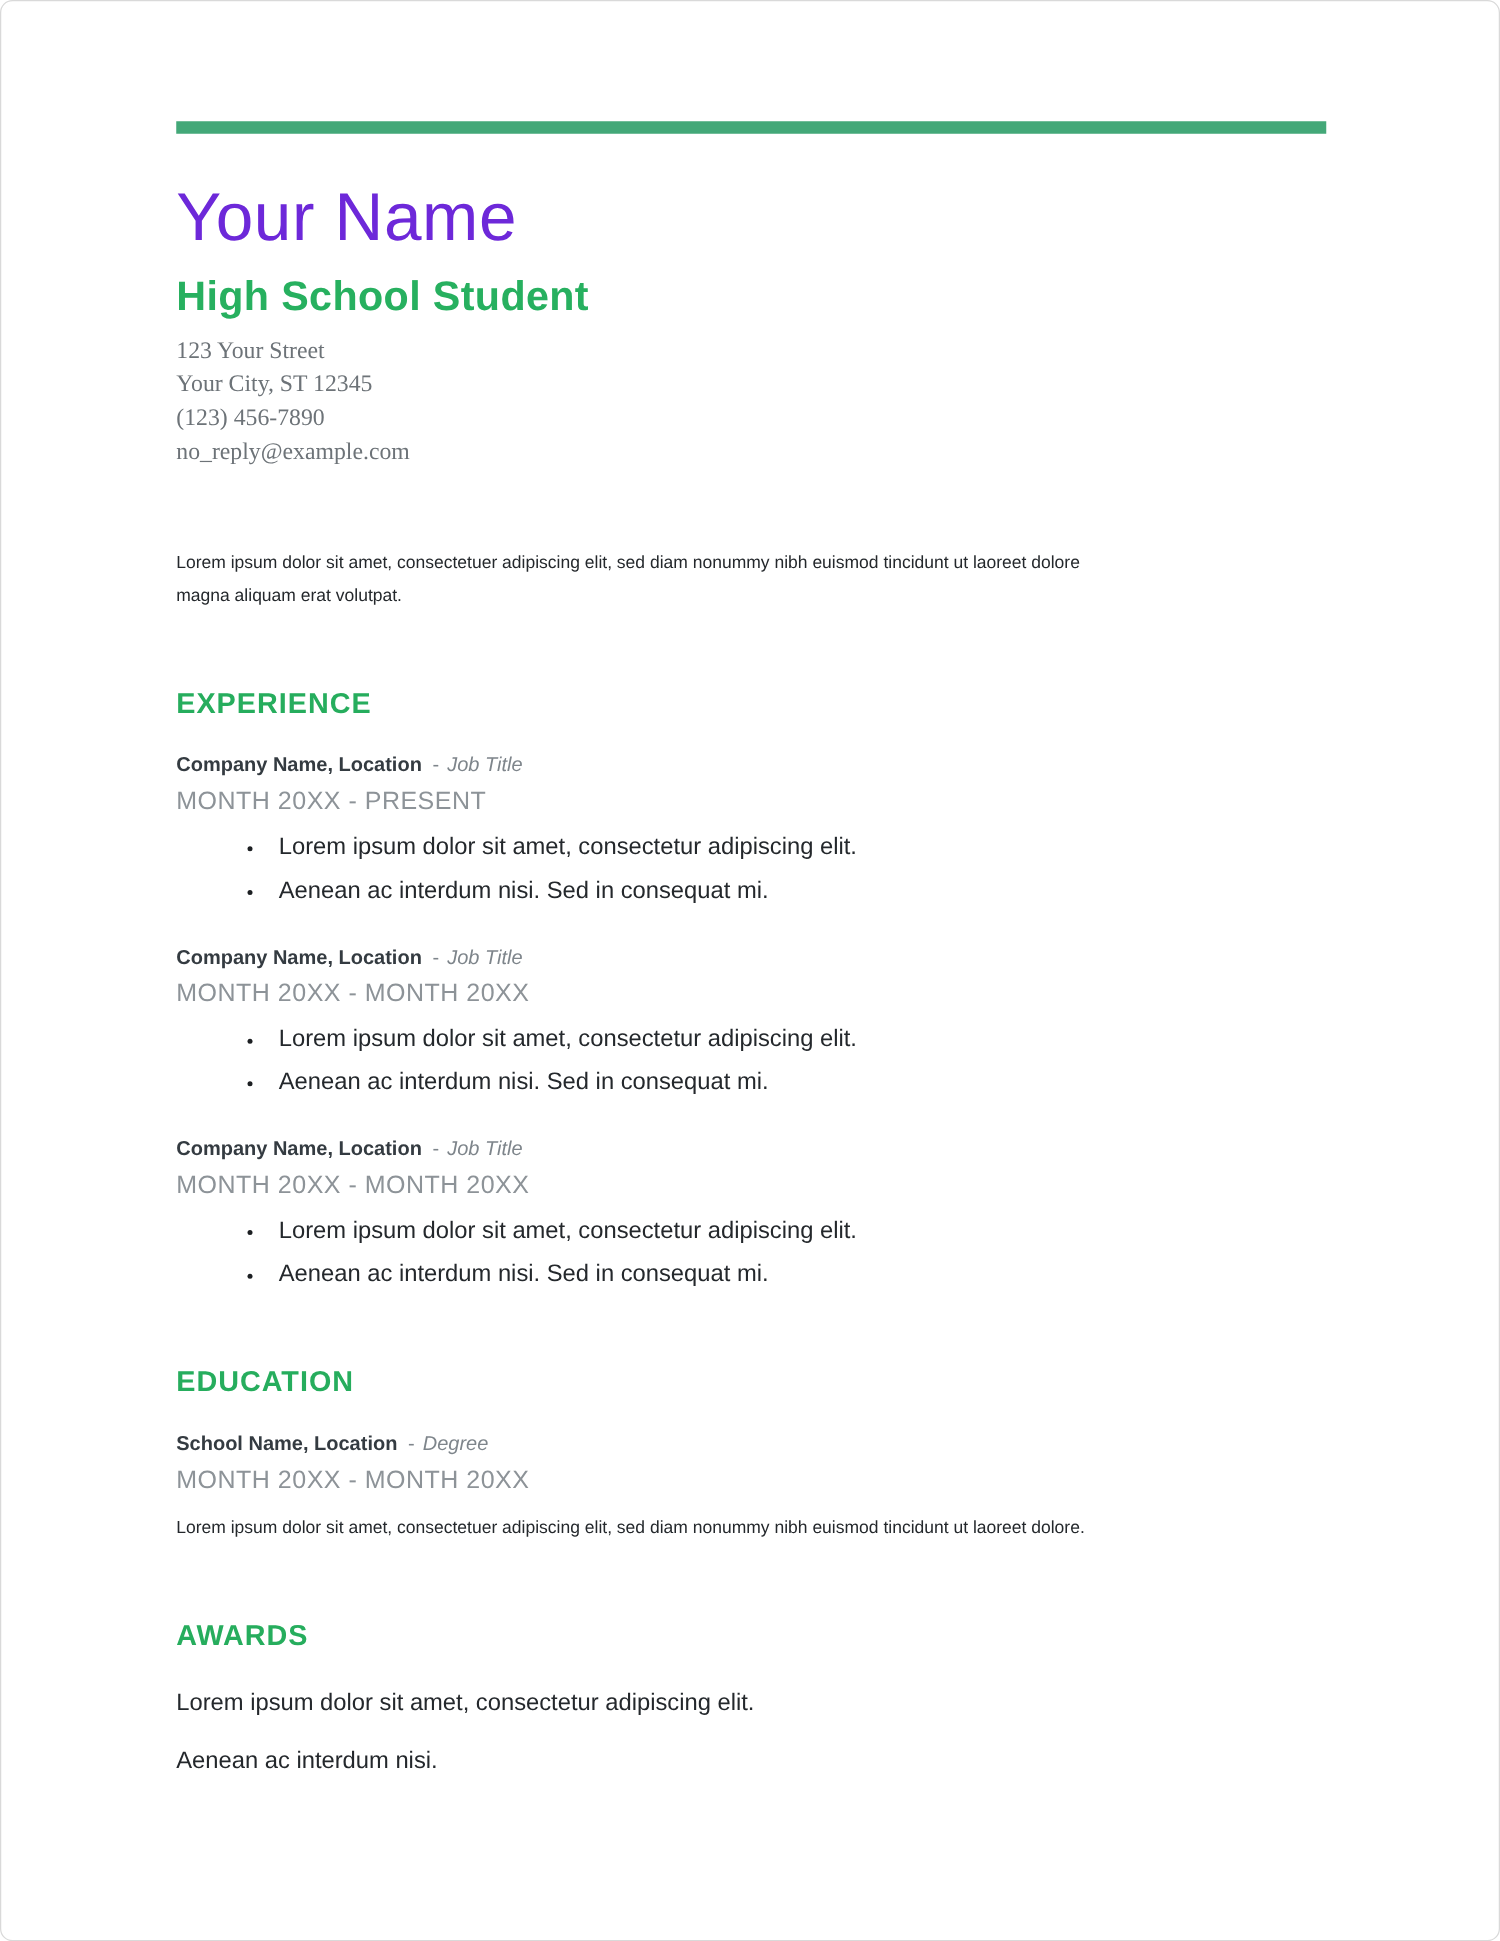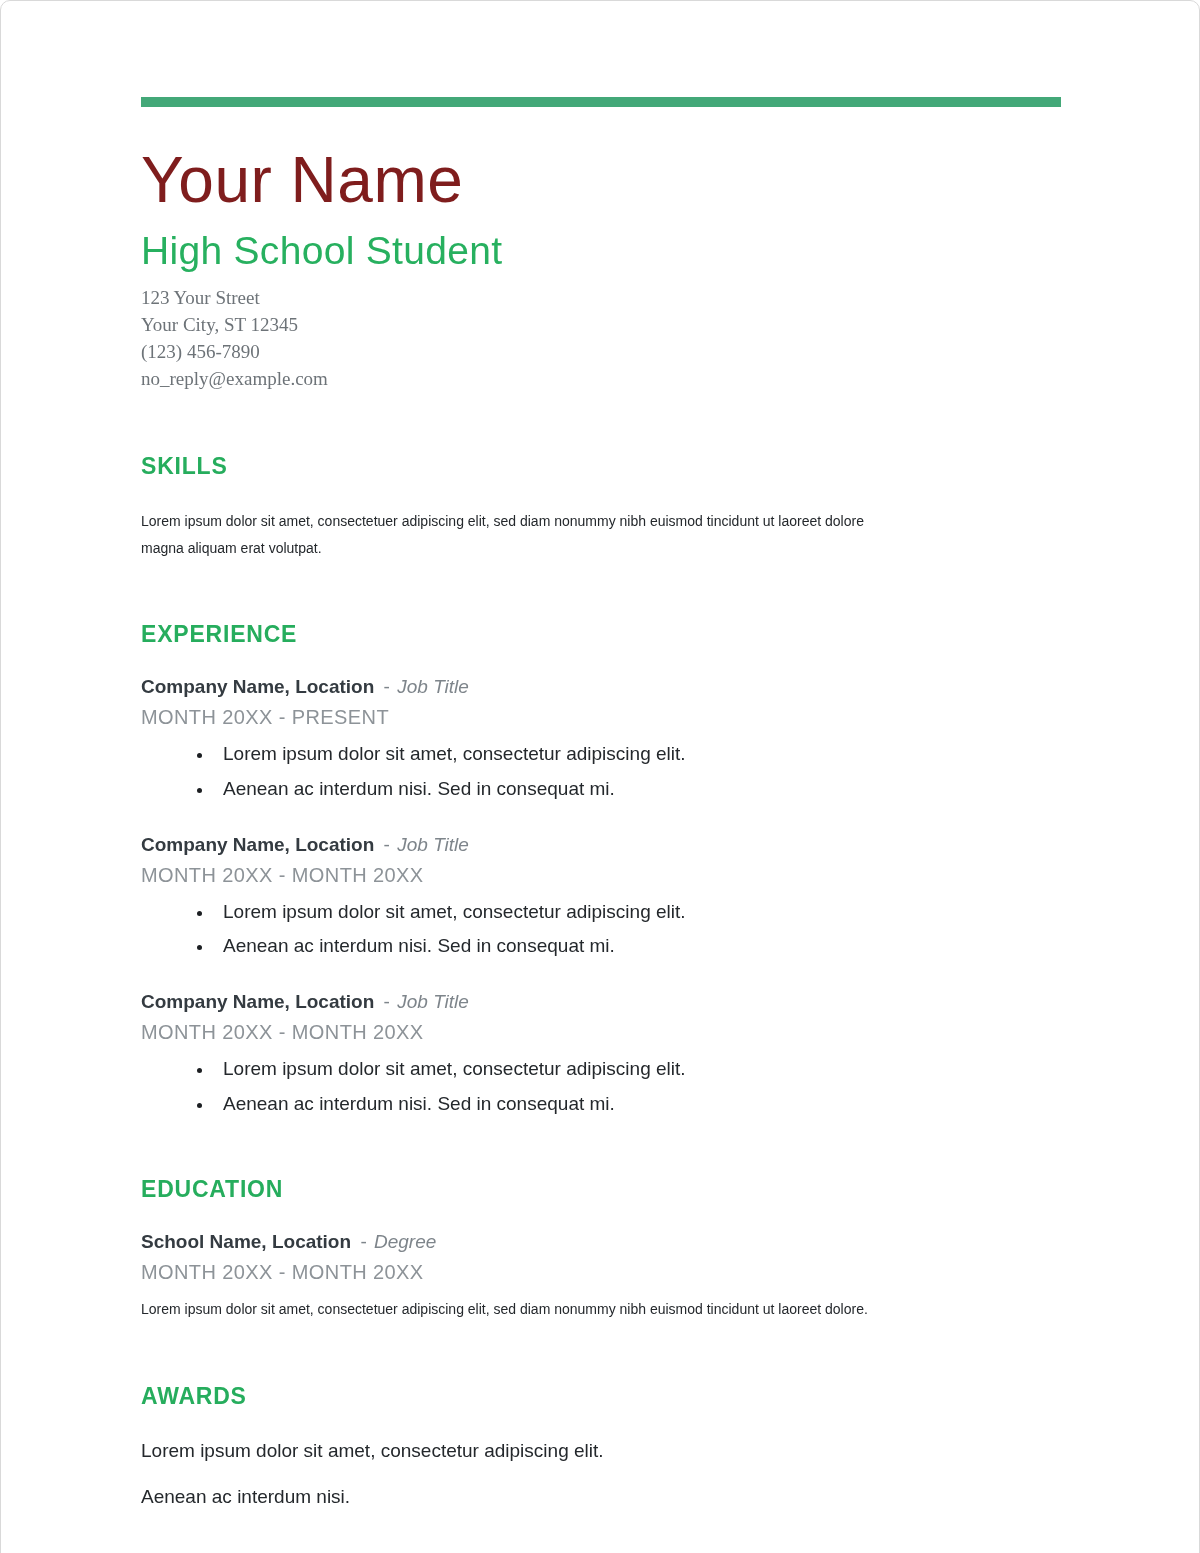--- a/index.html
+++ b/index.html
@@ -17,29 +17,29 @@
     padding: 96px 138px 60px 140px;
     overflow: hidden;
   }
   .accent-bar {
     height: 10px;
     width: 100%;
     background: #43a878;
     margin-bottom: 38px;
   }
   .name {
-    font-size: 64px;
+    font-size: 54px;
     font-weight: 500;
-    color: #7f1d1d;
+    color: #6d28d9;
     letter-spacing: 0.5px;
     line-height: 1.1;
   }
   .role {
-    font-size: 39px;
-    font-weight: 400;
+    font-size: 33px;
+    font-weight: 700;
     color: #27b05f;
     margin-top: 14px;
     letter-spacing: 0.3px;
   }
   .contact { margin-top: 12px; font-family: Liberation Serif, serif; }
   .contact div {
     font-size: 19px;
     color: #6d7378;
     line-height: 1.42;
   }
@@ -53,21 +53,21 @@
   }
   .body-text {
     font-size: 14px;
     color: #24282c;
     line-height: 1.9;
     max-width: 760px;
   }
   .entry { margin-bottom: 32px; }
   .entry:last-child { margin-bottom: 0; }
   .entry-title {
-    font-size: 19px;
+    font-size: 16px;
     color: #343b41;
     margin-bottom: 8px;
   }
   .company {
     font-weight: 700;
     color: #343b41;
   }
   .sep {
     color: #7e858b;
     margin: 0 2px 0 4px;
@@ -119,21 +119,20 @@
     <div class="role">High School Student</div>
     <div class="contact">
       <div>123 Your Street</div>
       <div>Your City, ST 12345</div>
       <div>(123) 456-7890</div>
       <div>no_reply@example.com</div>
     </div>
   </div>
 
   <div class="section">
-    <div class="section-heading">SKILLS</div>
     <p class="body-text">Lorem ipsum dolor sit amet, consectetuer adipiscing elit, sed diam nonummy nibh euismod tincidunt ut laoreet dolore magna aliquam erat volutpat.</p>
   </div>
 
   <div class="section">
     <div class="section-heading">EXPERIENCE</div>
 
     <div class="entry">
       <div class="entry-title">
         <span class="company">Company Name,  Location</span>
         <span class="sep">-</span>

